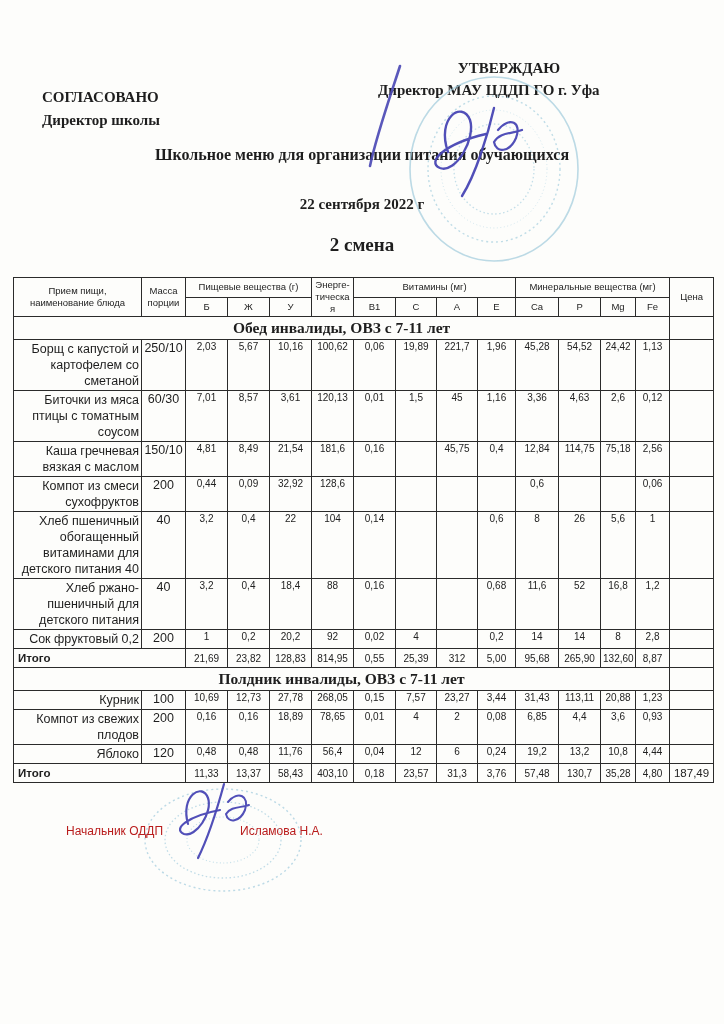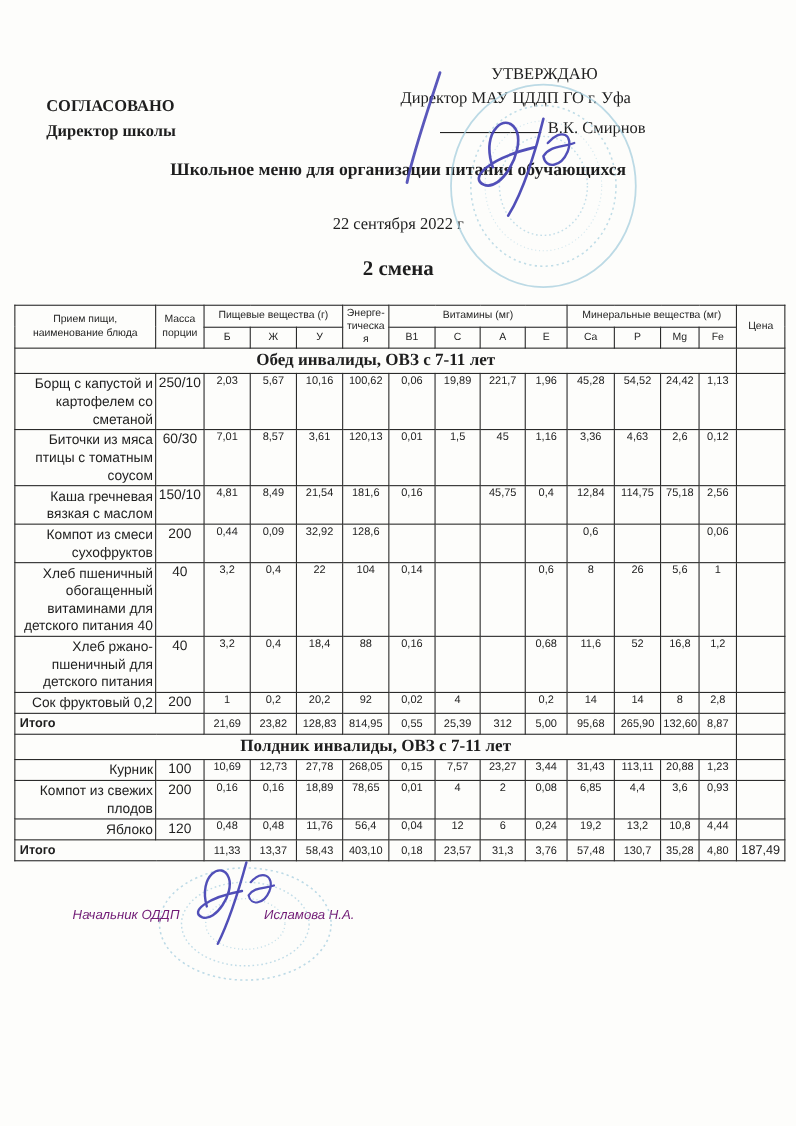--- a/index.html
+++ b/index.html
@@ -1,65 +1,64 @@
 <!DOCTYPE html>
 <html lang="ru"><head>
 <meta charset="utf-8">
 <style>
   html,body{margin:0;padding:0;}
   body{background:#e8e8e8;font-family:"Liberation Sans",sans-serif;}
   .page{position:relative;width:724px;height:1024px;margin:0 auto;background:#fdfdfb;color:#1e1e1e;overflow:hidden;}
 
   
   .agreed{position:absolute;left:42px;top:86px;font-family:"Liberation Serif",serif;font-weight:bold;font-size:15px;line-height:1.55;}
-  .approved{position:absolute;left:364px;top:58px;width:262px;font-family:"Liberation Serif",serif;font-weight:normal;font-size:15px;line-height:1.45;}
+  .approved{position:absolute;left:378px;top:58px;width:262px;font-family:"Liberation Serif",serif;font-weight:bold;font-size:15px;line-height:1.45;}
   .approved .l1{text-align:center;}
   .approved .l3{margin-top:5px;padding-left:36px;}
   .sig-line{display:inline-block;width:92px;border-bottom:1.5px solid #222;height:12px;margin-right:6px;}
 
   .doc-title{position:absolute;left:0;top:146px;width:100%;text-align:center;font-family:"Liberation Serif",serif;font-weight:bold;font-size:16px;}
-  .doc-date{position:absolute;left:0;top:196px;width:100%;text-align:center;font-family:"Liberation Serif",serif;font-weight:normal;font-size:15px;}
+  .doc-date{position:absolute;left:0;top:196px;width:100%;text-align:center;font-family:"Liberation Serif",serif;font-weight:bold;font-size:15px;}
   .doc-shift{position:absolute;left:0;top:234px;width:100%;text-align:center;font-family:"Liberation Serif",serif;font-weight:bold;font-size:19px;}
 
   
   table.menu{position:absolute;left:13px;top:277px;width:700px;border-collapse:collapse;table-layout:fixed;}
   table.menu th,table.menu td{border:1px solid #2b2b2b;padding:1px 2px;overflow:hidden;}
   table.menu th{font-weight:normal;font-size:9.5px;text-align:center;vertical-align:middle;line-height:1.25;}
   th.henergy{white-space:pre-line;font-size:9px;line-height:1.15;}
   th.hsub{font-size:10px;height:16px;}
   td.dname{font-size:12.5px;line-height:1.28;vertical-align:top;padding:2px 3px;text-align:right;}
   td.mass{font-size:12.5px;text-align:center;vertical-align:top;padding-top:3px;}
   td.num{font-size:10px;text-align:center;vertical-align:top;padding-top:4px;color:#222;}
   tr.section-row td.section-title{font-family:"Liberation Serif",serif;font-weight:bold;font-size:15.5px;text-align:center;padding:2px 0;}
   tr.total-row td{border-top:1.5px solid #2b2b2b;}
   tr.total-row td.total-label{font-weight:bold;font-size:11.5px;padding:3px 4px;vertical-align:middle;}
   tr.total-row td.num{padding-top:4px;}
   td.price-total{font-weight:normal;font-size:11.5px !important;vertical-align:middle !important;padding-top:2px !important;text-align:center;}
 
   
-  .footer-label{position:absolute;font-size:12px;color:#701a75;font-style:italic;}
+  .footer-label{position:absolute;font-size:12px;color:#b91c1c;}
   .f-left{left:66px;top:824px;}
   .f-right{left:240px;top:824px;}
 
   .overlay{position:absolute;pointer-events:none;}
 </style>
 </head>
 <body>
 
 <div class="page">
 
   <div class="agreed">
     <div>СОГЛАСОВАНО</div>
     <div>Директор школы</div>
   </div>
 
   <div class="approved">
     <div class="l1">УТВЕРЖДАЮ</div>
     <div class="l2">Директор МАУ ЦДДП ГО г. Уфа</div>
-    <div class="l3"><span class="sig-line"></span><span>В.К. Смирнов</span></div>
   </div>
 
   <div class="doc-title">Школьное меню для организации питания обучающихся</div>
   <div class="doc-date">22 сентября 2022 г</div>
   <div class="doc-shift">2 смена</div>
 
   <svg class="overlay" style="left:405px;top:72px;" width="178" height="195" viewBox="0 0 178 195">
     <ellipse cx="89" cy="97" rx="84" ry="92" fill="none" stroke="#a5cede" stroke-width="1.6" opacity="0.75"></ellipse>
     <ellipse cx="89" cy="97" rx="66" ry="73" fill="none" stroke="#a5cede" stroke-width="1.4" stroke-dasharray="2 3" opacity="0.7"></ellipse>
     <ellipse cx="89" cy="97" rx="40" ry="45" fill="none" stroke="#a5cede" stroke-width="1.3" stroke-dasharray="1.5 2.5" opacity="0.65"></ellipse>

